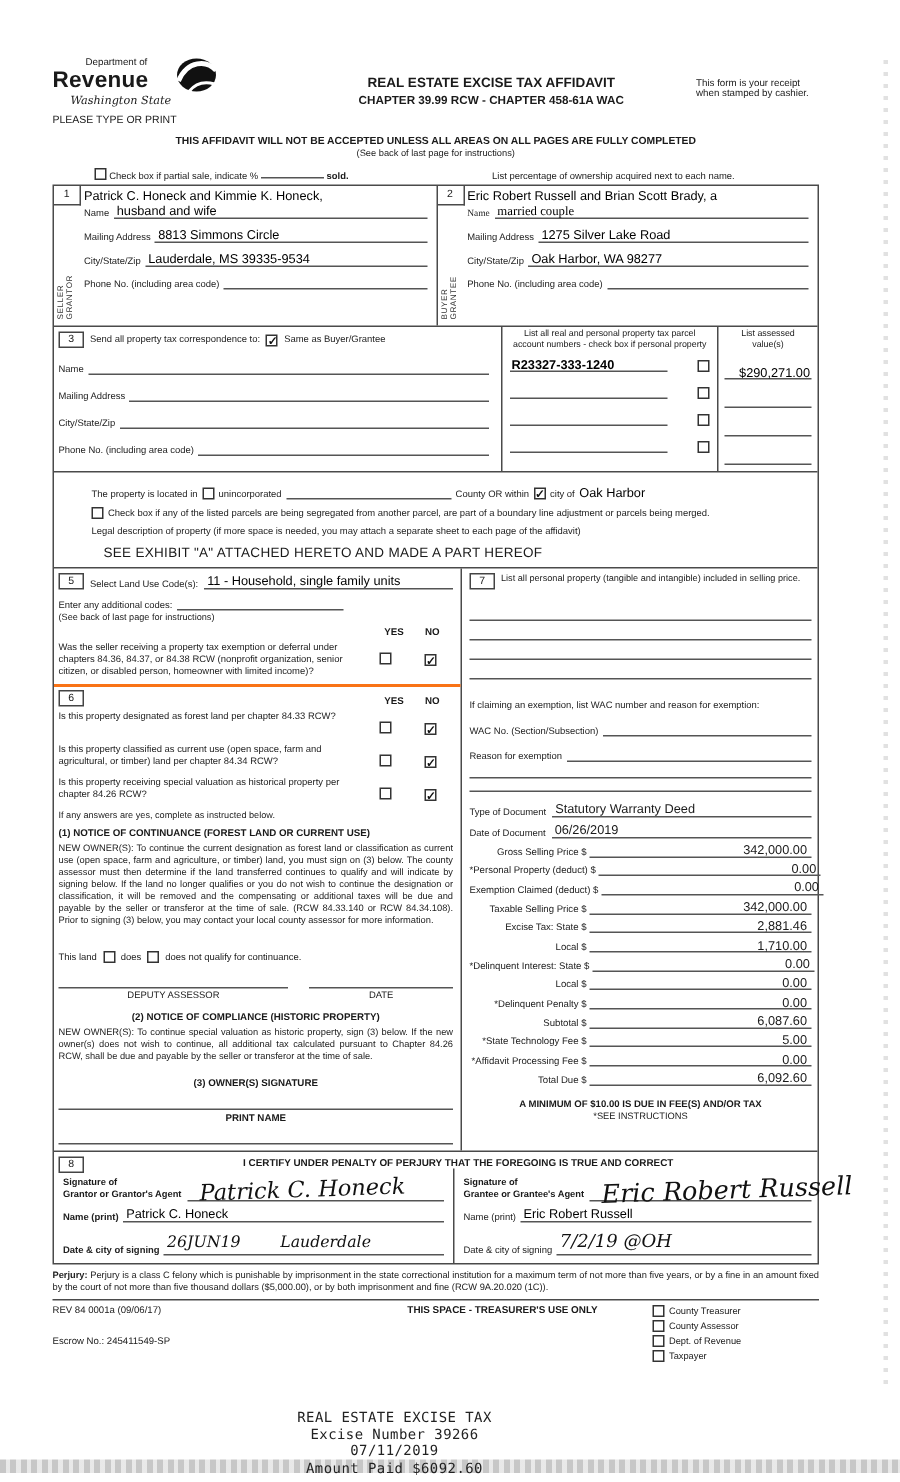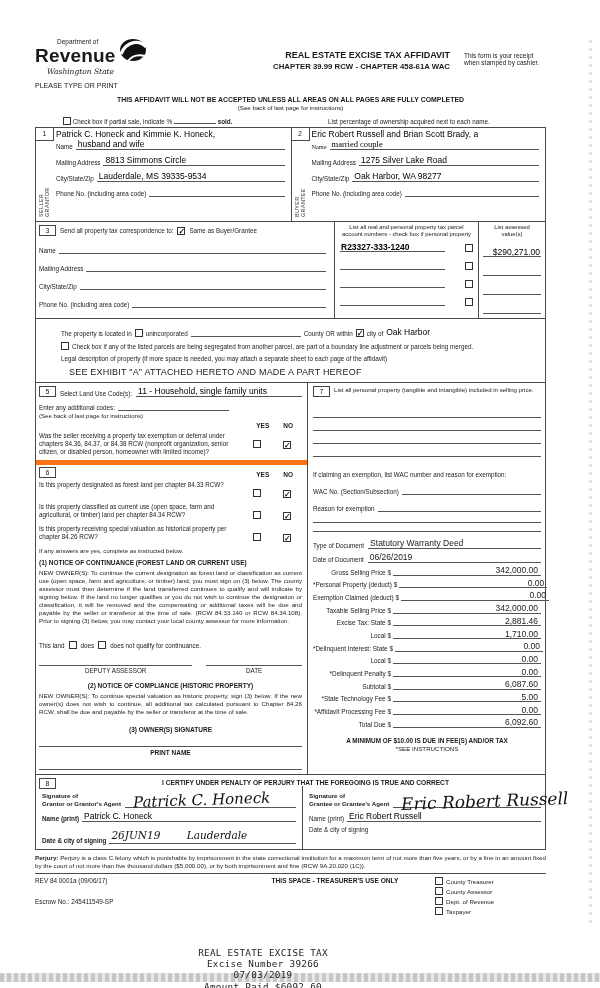--- a/index.html
+++ b/index.html
@@ -22,24 +22,24 @@
   .numbox { border:1px solid #444; font-size:7px; width:17px; height:11px; text-align:center;
             display:inline-block; line-height:9px; flex:none; background:#fff; }
   .cb { display:inline-block; width:8px; height:8px; border:1px solid #333; font-size:8px;
         line-height:7px; text-align:center; vertical-align:-1px; font-weight:bold; flex:none; color:#111; }
 
   
   .hdr { display:flex; align-items:flex-start; }
   .hdr-left { width:170px; }
   .logo-row { display:flex; align-items:flex-start; gap:2px; }
   .dept-small { font-size:6.5px; margin-left:22px; }
-  .dept-big { font-size:19px; font-weight:bold; letter-spacing:0.2px; }
+  .dept-big { font-size:15px; font-weight:bold; letter-spacing:0.2px; }
   .dept-state { font-size:7.5px; font-style:italic; margin-left:12px; font-family:"DejaVu Serif", serif; }
   .type-print { font-size:7px; margin-top:6px; }
-  .hdr-center { width:245px; text-align:right; padding-top:12px; }
+  .hdr-center { width:245px; text-align:center; padding-top:12px; }
   .title { font-size:9px; font-weight:bold; }
   .subtitle { font-size:7.8px; font-weight:bold; margin-top:2px; }
   .hdr-right { flex:1; text-align:left; padding-top:14px; padding-left:14px; }
   .hdr-right div { font-size:6.5px; }
   .warning { font-size:6.9px; font-weight:bold; text-align:center; margin-top:7px; }
   .warning-sub { font-size:6.2px; text-align:center; margin-top:1px; }
   .partial-row { display:flex; align-items:flex-end; margin-top:5px; font-size:6.3px; }
   .partial-left { width:55%; padding-left:28px; }
   .partial-right { width:45%; padding-left:12px; }
 
@@ -68,21 +68,21 @@
 
   
   .row-s4 { border-bottom:1px solid #4a4a4a; padding:3px 6px 4px 3px; }
   .s4-line1 { display:flex; align-items:flex-end; gap:4px; }
   .s4-line { display:flex; align-items:flex-end; gap:3px; margin-top:5px; margin-left:22px; flex-wrap:nowrap; }
   .exhibit { font-size:9px; margin:5px 0 1px 30px; letter-spacing:0.2px; }
 
   
   .row-mid { display:grid; grid-template-columns:272px 239px; border-bottom:1px solid #4a4a4a; }
   .col-left { border-right:1px solid #4a4a4a; }
-  .s5 { padding:3px 5px 4px 3px; border-bottom:5px solid #f97316; }
+  .s5 { padding:3px 5px 4px 3px; border-bottom:2px solid #f97316; }
   .s6 { padding:2px 5px 4px 3px; }
   .yn-head { display:flex; justify-content:flex-end; gap:14px; padding-right:9px; margin-top:3px; }
   .yn-head span { font-size:6.5px; font-weight:bold; }
   .qrow { display:flex; align-items:flex-start; gap:0; margin-top:3px; }
   .qtext { flex:1; font-size:6.3px; line-height:1.25; color:#222; }
   .qcb { width:30px; text-align:center; flex:none; padding-top:1px; }
   .notice-title { font-size:6.5px; font-weight:bold; margin-top:5px; }
   .notice-body { font-size:6.2px; line-height:1.3; text-align:justify; margin-top:3px; color:#222; }
   .land-row { display:flex; align-items:center; gap:4px; margin-top:16px; font-size:6.3px; }
   .assessor-row { display:flex; gap:14px; margin-top:16px; }
@@ -537,20 +537,23 @@
               <div class="sigline">
                 <span class="script script-r">Eric Robert Russell</span>
               </div>
             </div>
             <div class="frow" style="margin-top:4px;">
               <span class="lbl">Name (print)</span>
               <span class="fval val">Eric Robert Russell</span>
             </div>
             <div class="frow" style="margin-top:4px;">
               <span class="lbl">Date &amp; city of signing</span>
+              <span class="fval">
+                <span class="hand" style="font-size:12px;">7/2/19 @OH</span>
+              </span>
             </div>
           </div>
         </div>
       </div>
     </div>
 
     <div class="perjury">
       <span class="b">Perjury:</span>
       <span>Perjury is a class C felony which is punishable by imprisonment in the state correctional institution for a maximum term of not more than five years, or by a fine in an amount fixed by the court of not more than five thousand dollars ($5,000.00), or by both imprisonment and fine (RCW 9A.20.020 (1C)).</span>
     </div>
@@ -577,19 +580,19 @@
         <div>
             <span class="cb"></span>
             <span>Taxpayer</span>
           </div>
       </div>
     </div>
 
     <div class="stamp">
       <div>REAL ESTATE EXCISE TAX</div>
       <div>Excise Number 39266</div>
-      <div>07/03/2019</div>
+      <div>07/11/2019</div>
       <div>Amount Paid $6092.60</div>
 
     </div>
 
   </div>
 </div>
 
 </body></html>

